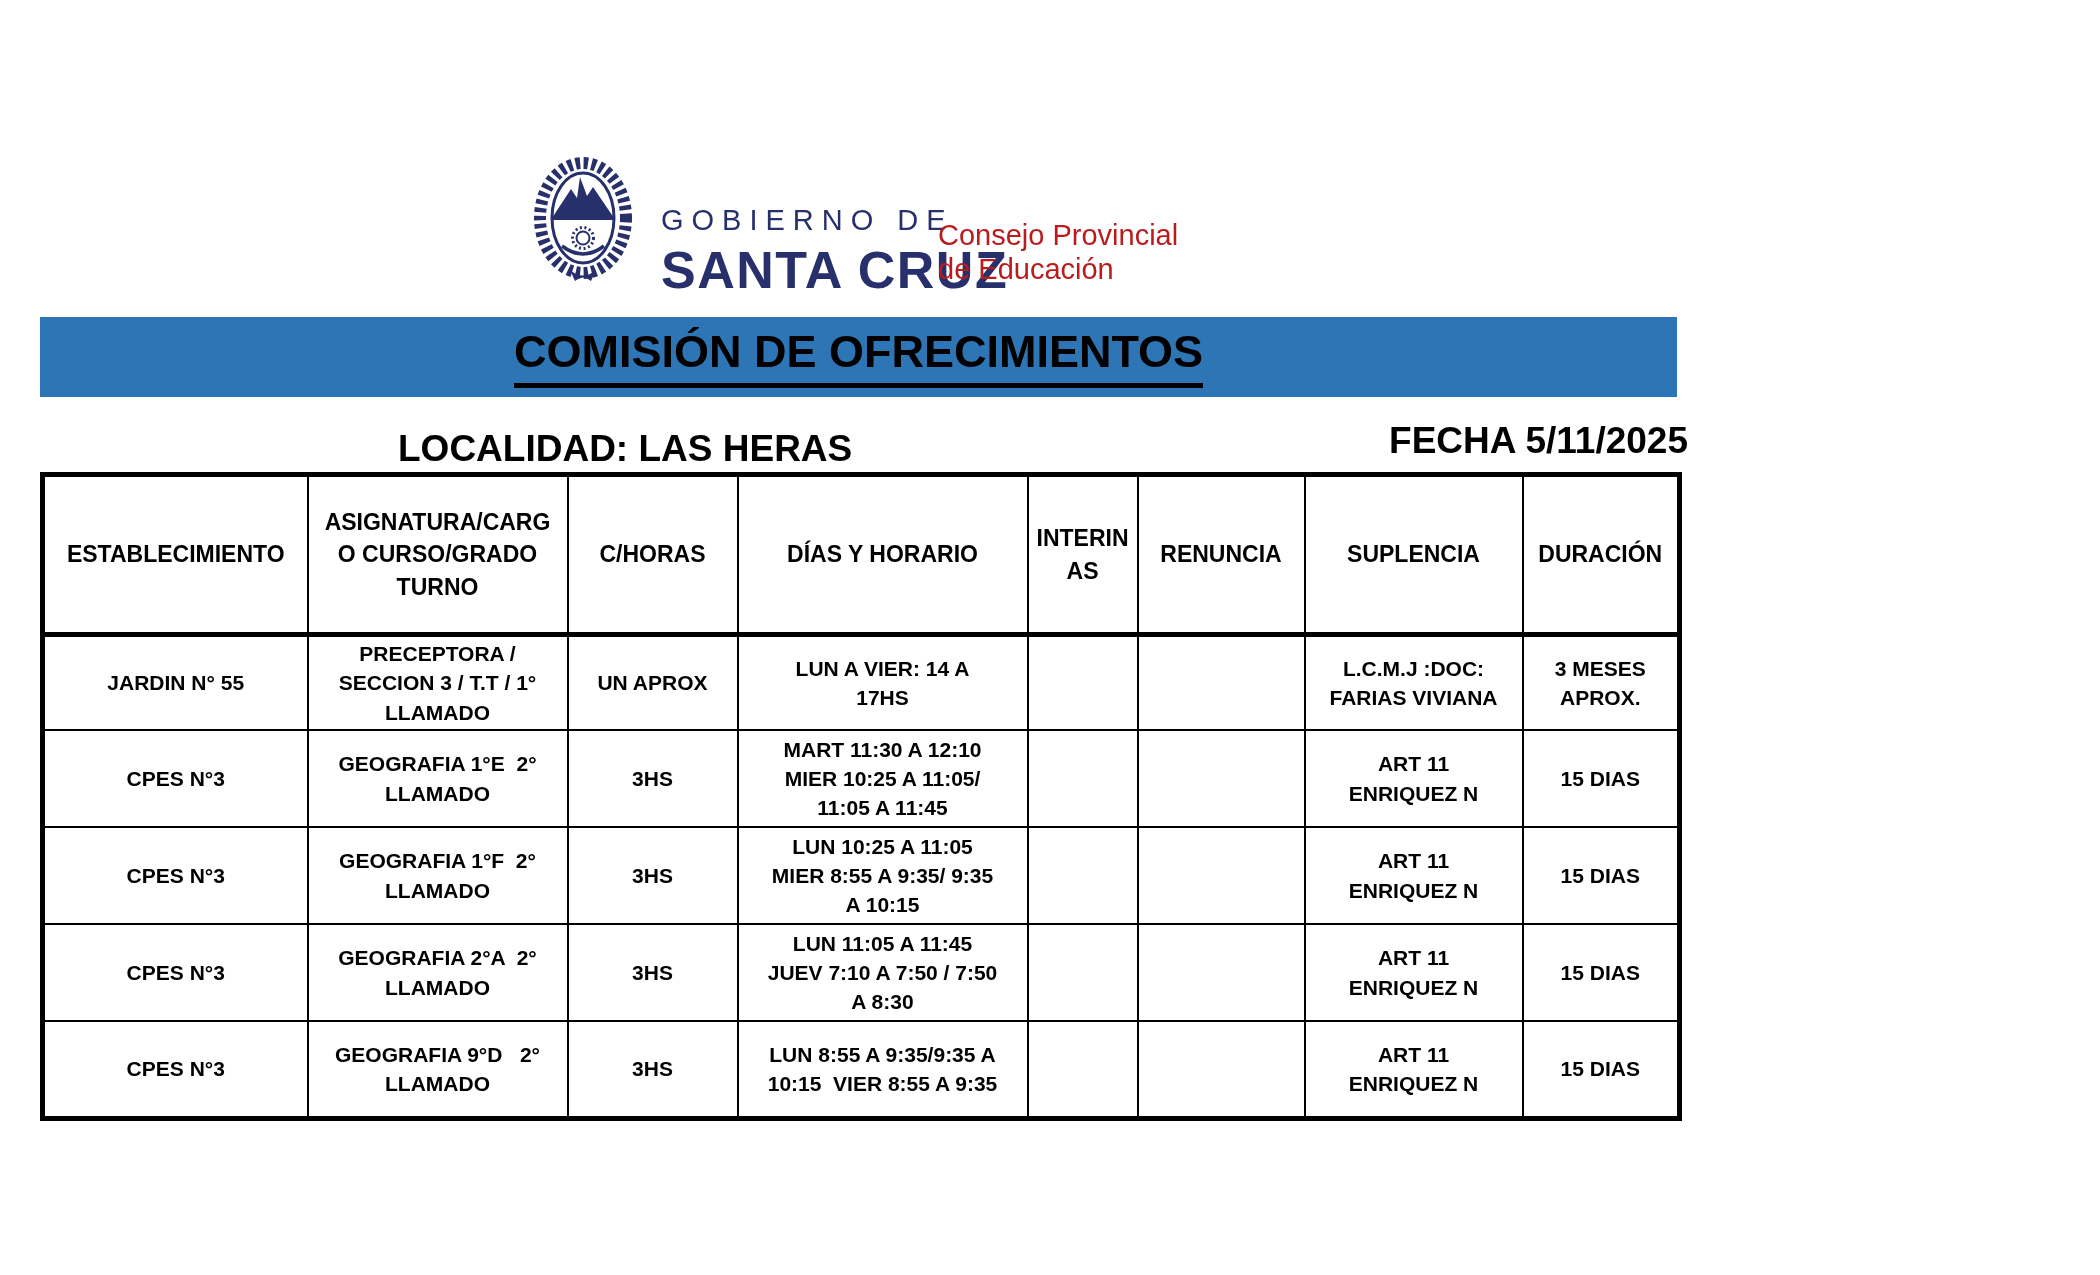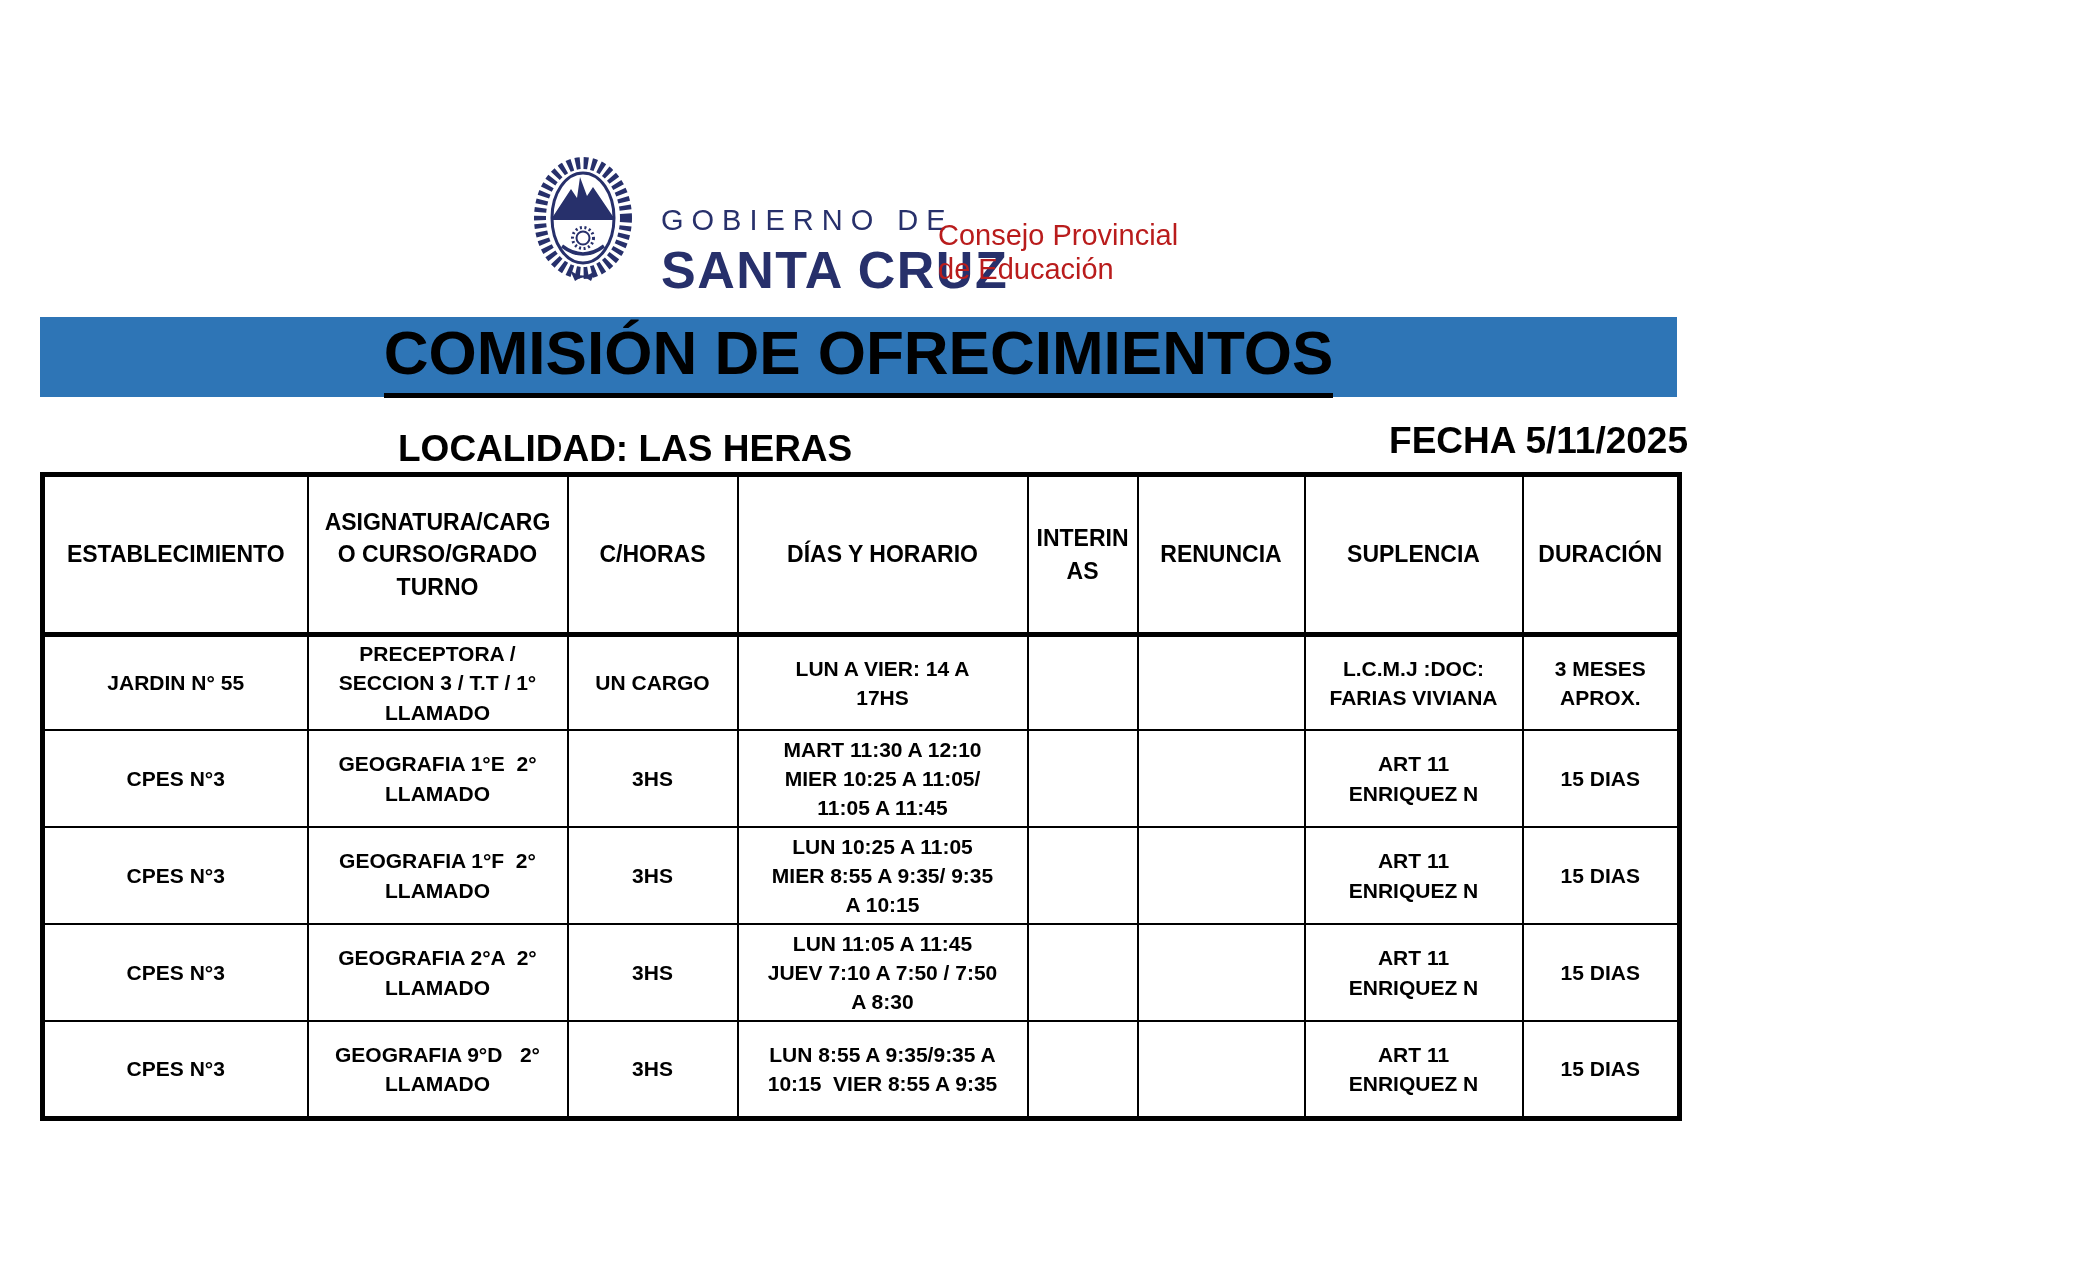--- a/index.html
+++ b/index.html
@@ -10,21 +10,21 @@
   .logo-block { position: absolute; left: 533px; top: 156px; width: 700px; height: 132px; }
   .emblem { position: absolute; left: 0; top: 0; }
   .gov-text { position: absolute; left: 128px; top: 48px; color: #27306b; white-space: nowrap; }
   .gov-line1 { font-size: 29px; font-weight: 400; letter-spacing: 8px; }
   .gov-line2 { font-size: 52px; font-weight: 700; letter-spacing: 1.5px; margin-top: 3px; }
   .org-text { position: absolute; left: 405px; top: 62px; color: #b91c1c; font-size: 29px; line-height: 34px; white-space: nowrap; }
 
   
   .banner { position: absolute; left: 40px; top: 317px; width: 1637px; height: 80px;
             background: #2E75B6; display: flex; align-items: center; justify-content: center; }
-  .banner-title { font-size: 62px; font-weight: 700; border-bottom: 5px solid #000; padding-bottom: 5px; white-space: nowrap; }
+  .banner-title { font-size: 45px; font-weight: 700; border-bottom: 5px solid #000; padding-bottom: 5px; white-space: nowrap; }
 
   
   .subheader { position: absolute; left: 40px; top: 410px; width: 1648px; height: 44px; }
   .locality { position: absolute; left: 358px; top: 18px; font-size: 37px; font-weight: 700; white-space: nowrap; }
   .fecha { position: absolute; right: 0; top: 10px; font-size: 37px; font-weight: 700; white-space: nowrap; }
 
   
   .offers-table { position: absolute; left: 40px; top: 472px; }
   table { border-collapse: collapse; table-layout: fixed; width: 1637px; border: 5px solid #000; background: #fff; }
   th, td { border: 2.5px solid #000; text-align: center; vertical-align: middle;
@@ -98,21 +98,21 @@
 AS</th>
       <th>RENUNCIA</th>
       <th>SUPLENCIA</th>
       <th>DURACIÓN</th>
     </tr>
     <tr class="row-1">
       <td>JARDIN N° 55</td>
       <td>PRECEPTORA /
 SECCION 3 / T.T / 1°
 LLAMADO</td>
-      <td>UN CARGO</td>
+      <td>UN APROX</td>
       <td>LUN A VIER: 14 A
 17HS</td>
       <td></td>
       <td></td>
       <td>L.C.M.J :DOC:
 FARIAS VIVIANA</td>
       <td>3 MESES
 APROX.</td>
     </tr>
     <tr class="row-2">

